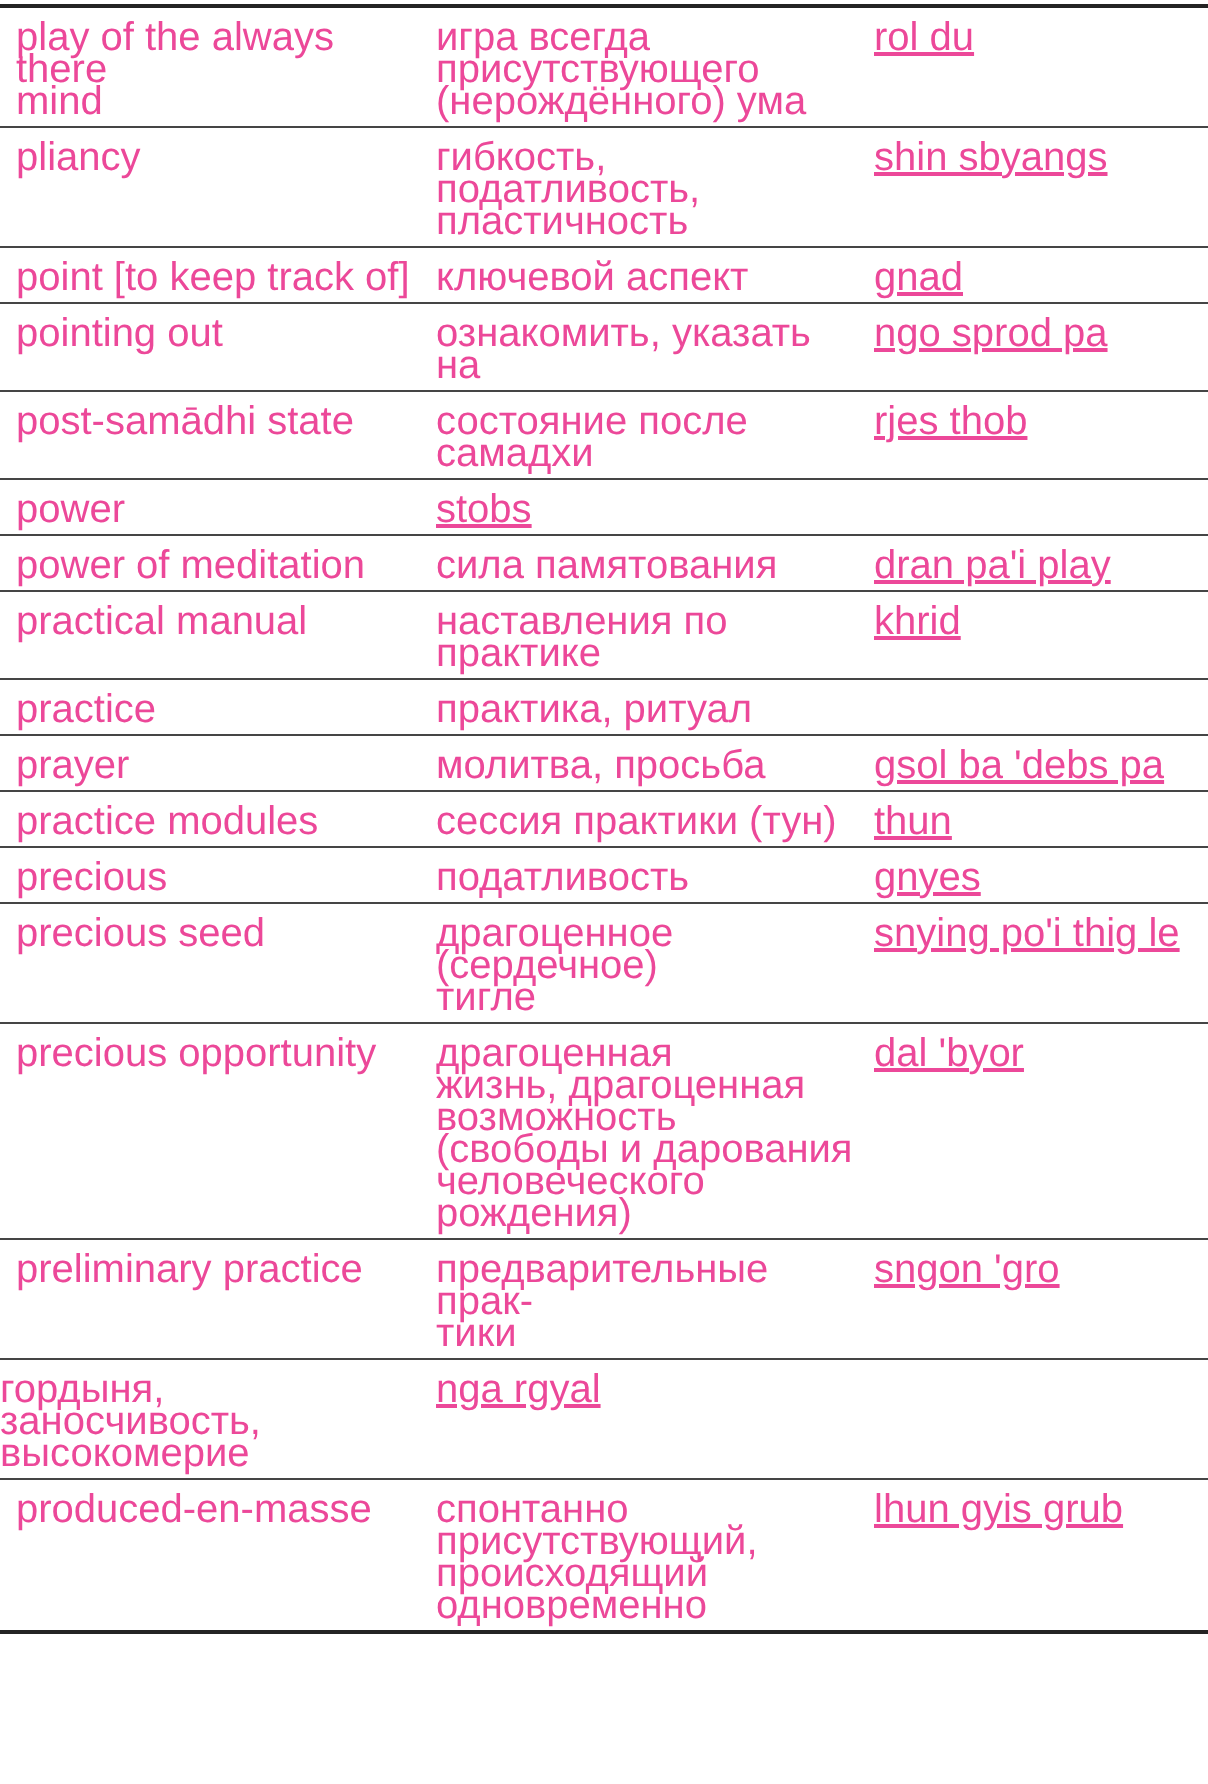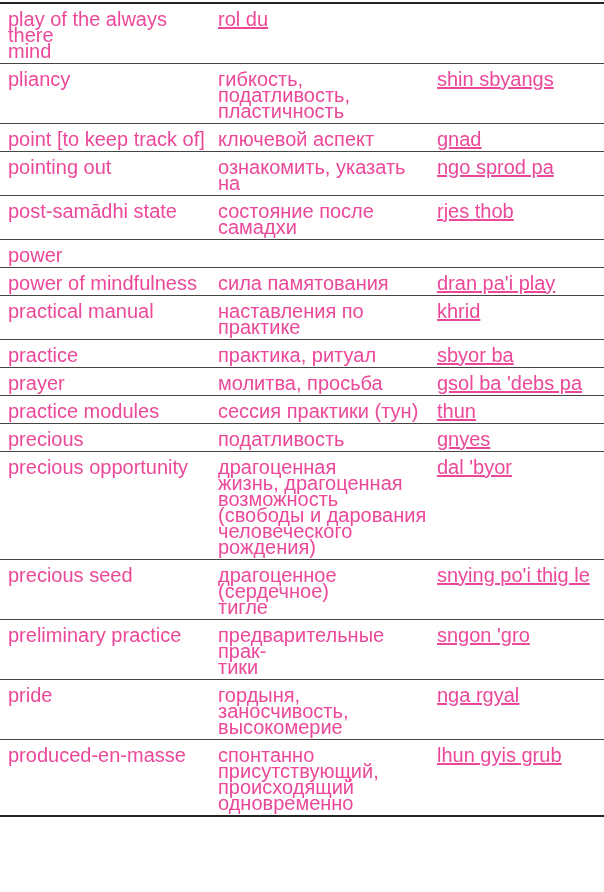--- a/index.html
+++ b/index.html
@@ -38,20 +38,23 @@
   .cell.ru { padding-left: 0; }
   .cell.tib { padding-left: 0; text-decoration: underline; }
 </style>
 </head>
 <body>
 
 <div class="glossary" id="glossary">
     <div class="row">
       <div class="cell en">play of the always there
 mind</div>
+      <div class="cell ru">игра всегда
+присутствующего
+(нерождённого) ума</div>
       <div class="cell tib">rol du</div>
     </div>
     <div class="row">
       <div class="cell en">pliancy</div>
       <div class="cell ru">гибкость, податливость,
 пластичность</div>
       <div class="cell tib">shin sbyangs</div>
     </div>
     <div class="row">
       <div class="cell en">point [to keep track of]</div>
@@ -63,74 +66,73 @@
       <div class="cell ru">ознакомить, указать на</div>
       <div class="cell tib">ngo sprod pa</div>
     </div>
     <div class="row">
       <div class="cell en">post-samādhi state</div>
       <div class="cell ru">состояние после самадхи</div>
       <div class="cell tib">rjes thob</div>
     </div>
     <div class="row">
       <div class="cell en">power</div>
+      <div class="cell tib">stobs</div>
     </div>
     <div class="row">
-      <div class="cell en">power of mindfulness</div>
+      <div class="cell en">power of meditation</div>
       <div class="cell ru">сила памятования</div>
       <div class="cell tib">dran pa'i play</div>
     </div>
     <div class="row">
       <div class="cell en">practical manual</div>
       <div class="cell ru">наставления по практике</div>
       <div class="cell tib">khrid</div>
     </div>
     <div class="row">
       <div class="cell en">practice</div>
       <div class="cell ru">практика, ритуал</div>
-      <div class="cell tib">sbyor ba</div>
     </div>
     <div class="row">
       <div class="cell en">prayer</div>
       <div class="cell ru">молитва, просьба</div>
       <div class="cell tib">gsol ba 'debs pa</div>
     </div>
     <div class="row">
       <div class="cell en">practice modules</div>
       <div class="cell ru">сессия практики (тун)</div>
       <div class="cell tib">thun</div>
     </div>
     <div class="row">
       <div class="cell en">precious</div>
       <div class="cell ru">податливость</div>
       <div class="cell tib">gnyes</div>
     </div>
     <div class="row">
+      <div class="cell en">precious seed</div>
+      <div class="cell ru">драгоценное (сердечное)
+тигле</div>
+      <div class="cell tib">snying po'i thig le</div>
+    </div>
+    <div class="row">
       <div class="cell en">precious opportunity</div>
       <div class="cell ru">драгоценная
 жизнь, драгоценная
 возможность
 (свободы и дарования
 человеческого рождения)</div>
       <div class="cell tib">dal 'byor</div>
     </div>
     <div class="row">
-      <div class="cell en">precious seed</div>
-      <div class="cell ru">драгоценное (сердечное)
-тигле</div>
-      <div class="cell tib">snying po'i thig le</div>
-    </div>
-    <div class="row">
       <div class="cell en">preliminary practice</div>
       <div class="cell ru">предварительные прак-
 тики</div>
       <div class="cell tib">sngon 'gro</div>
     </div>
     <div class="row">
-      <div class="cell en">pride</div>
       <div class="cell ru">гордыня, заносчивость,
 высокомерие</div>
       <div class="cell tib">nga rgyal</div>
     </div>
     <div class="row">
       <div class="cell en">produced-en-masse</div>
       <div class="cell ru">спонтанно
 присутствующий,
 происходящий
 одновременно</div>

